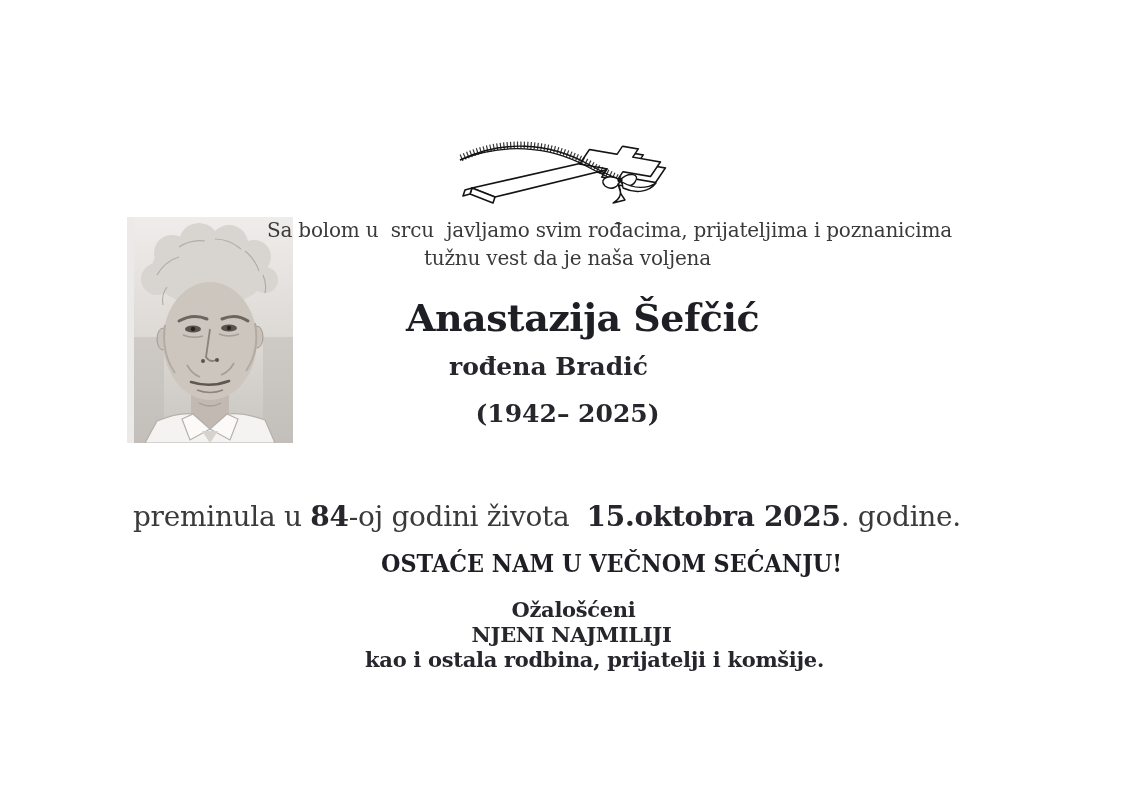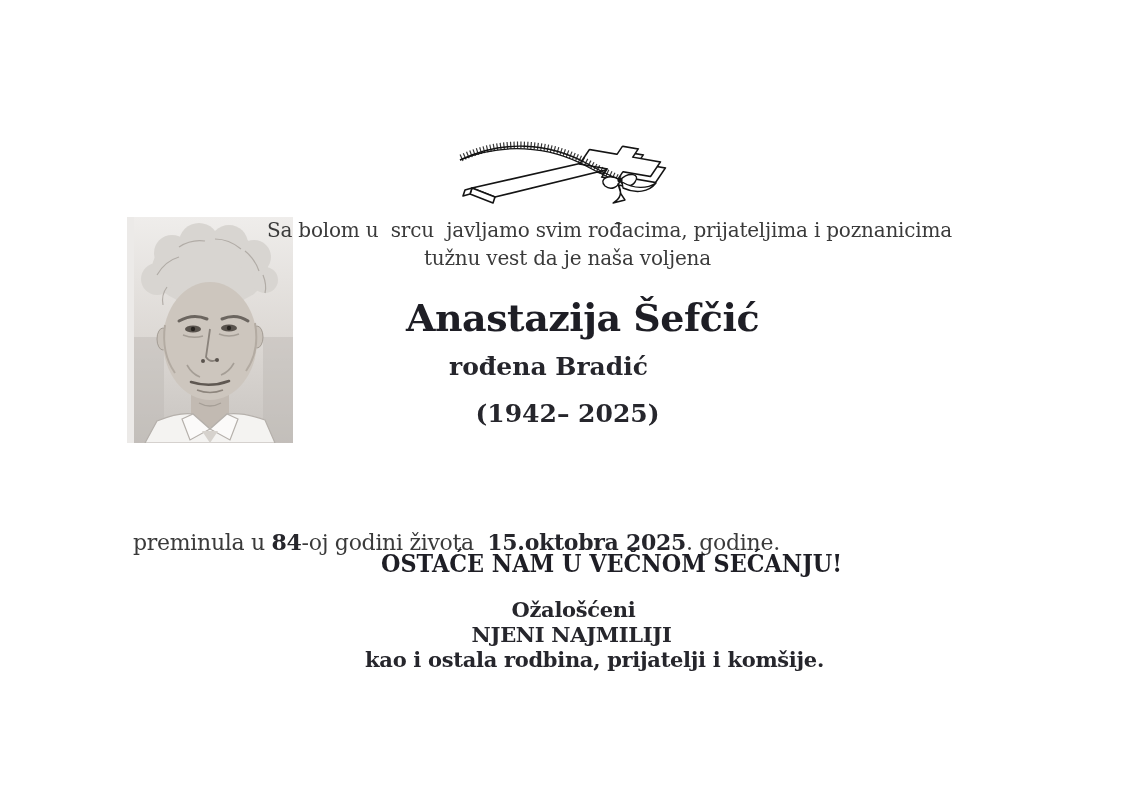--- a/index.html
+++ b/index.html
@@ -44,22 +44,22 @@
   #life-years {
     top: 399px;
     font-size: 25px;
     font-weight: bold;
     color: #26262c;
     transform: translateX(6px);
   }
   #funeral-details {
     left: 133px;
     top: 452px;
-    font-size: 22px;
-    line-height: 36px;
+    font-size: 28px;
+    line-height: 26px;
     color: #3a3a3a;
     white-space: pre;
     letter-spacing: -0.3px;
   }
   #funeral-details b { color: #26262c; }
   #closing-message {
     top: 549px;
     font-size: 24px;
     font-weight: bold;
     color: #1e1e25;

